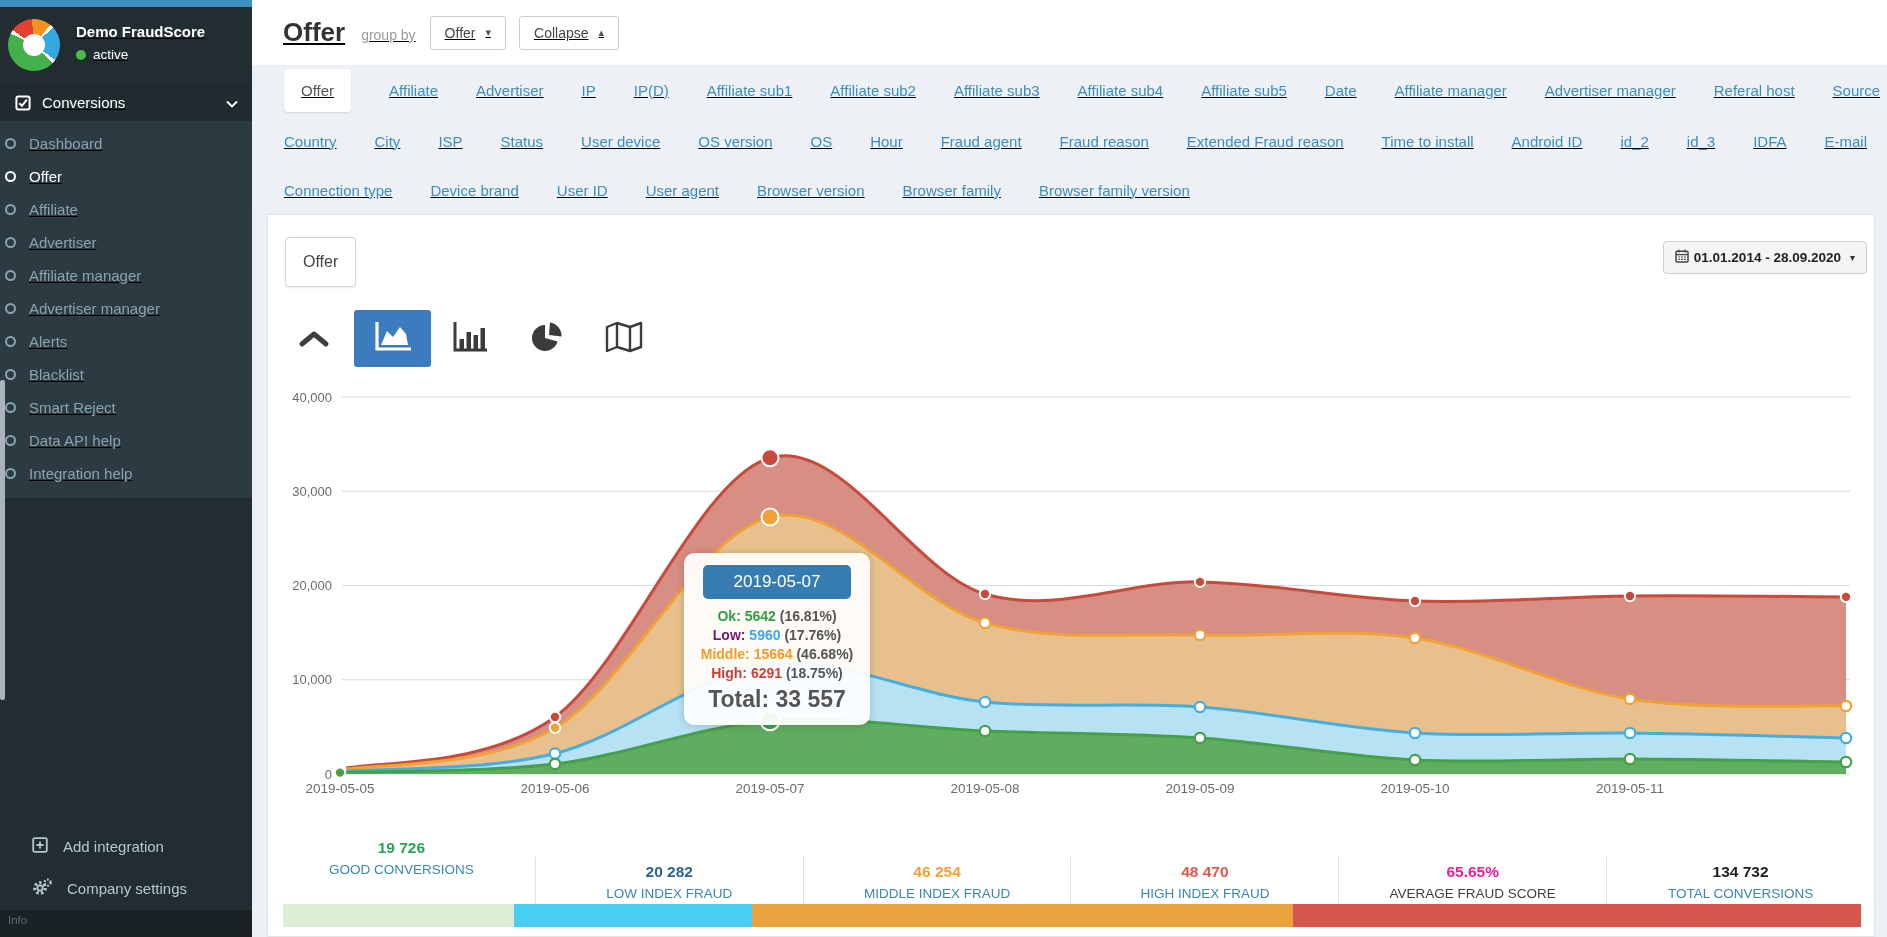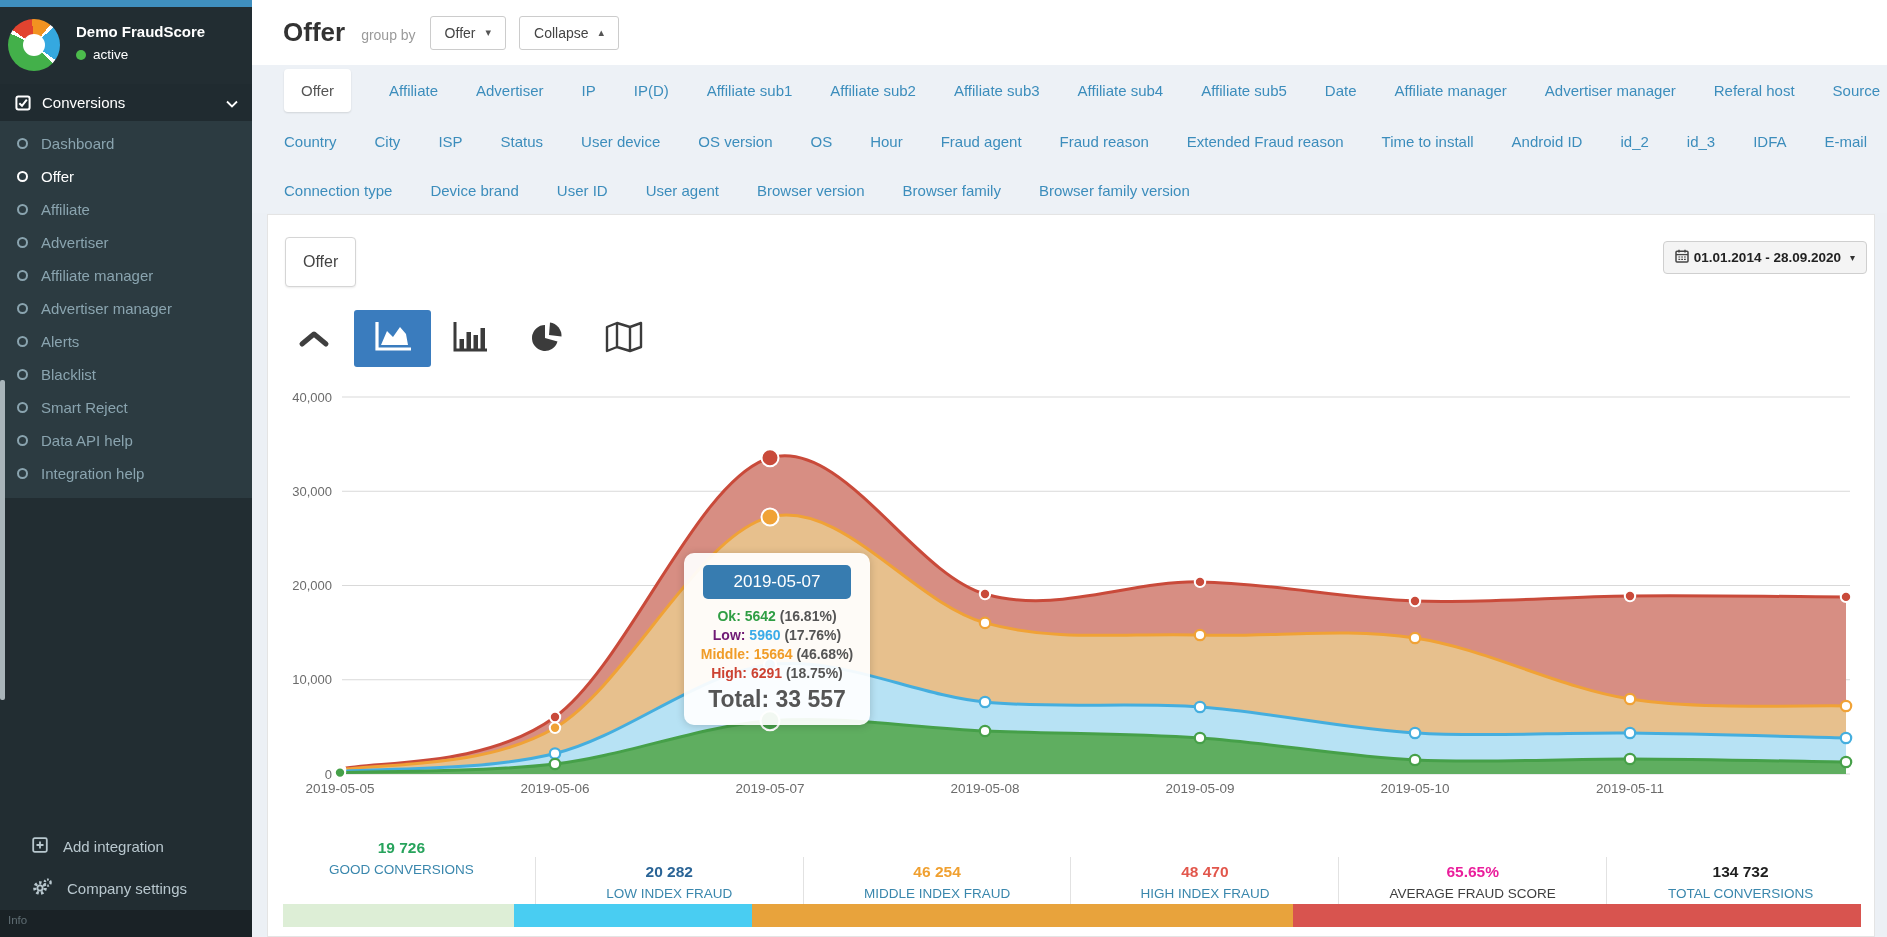--- a/index.html
+++ b/index.html
@@ -1,34 +1,34 @@
 <!DOCTYPE html>
 <html><head>
 <meta charset="utf-8">
 <style>
   * { margin:0; padding:0; box-sizing:border-box; }
   html,body { width:1887px; height:937px; overflow:hidden; }
   body { font-family:"Liberation Sans","DejaVu Sans",sans-serif; background:#ecf0f5; position:relative; }
-  .app { display:flex; width:1887px; height:937px; }
+  .app { display:flex; width:1887px; height:937px;text-decoration:underline; }
 
   
   .sidebar { flex:0 0 252px; width:252px; background:#222d32; position:relative; }
   .top-strip { height:7px; background:#3f8fbf; }
   .brand { display:flex; padding:9px 8px 13px 8px; }
   .logo { width:52px; height:52px; border-radius:50%; margin:3px 16px 0 0; position:relative; flex:0 0 52px;
     background:conic-gradient(from -55deg, #e2432f 0 14%, #f29221 14% 26%, #ffffff 26% 28.5%, #35a8e0 28.5% 50%, #ffffff 50% 52.5%, #43b04a 52.5% 97.5%, #ffffff 97.5% 100%); }
   .logo::after { content:''; position:absolute; inset:15px; background:#fff; border-radius:50%; }
   .brand-title { color:#fff; font-weight:bold; font-size:15px; margin-top:7px; }
   .brand-status { margin-top:7px; color:#fff; font-size:13.5px; display:flex; align-items:center; gap:7px; }
   .status-dot { width:10px; height:10px; border-radius:50%; background:#4cbb4c; display:inline-block; }
   .section-row { display:flex; align-items:center; padding:10px 14px 10px 15px; color:#fff; font-size:15px; background:#202b30; }
   .section-row .chev { margin-left:auto; }
   .cb-icon { margin-right:11px; display:inline-flex; }
   .menu { background:#2c3b41; padding:6px 0 8px; }
-  .menu-item { display:flex; align-items:center; height:33px; padding-left:17px; color:#8aa4af; font-size:15px; cursor:pointer; }
+  .menu-item { display:flex; align-items:center; height:33px; padding-left:5px; color:#8aa4af; font-size:15px; cursor:pointer; }
   .menu-item .ring { width:11px; height:11px; border:2px solid #8aa4af; border-radius:50%; margin-right:13px; flex:0 0 11px; }
   .menu-item.active { color:#fff; }
   .menu-item.active .ring { border-color:#fff; }
   .scroll-thumb { position:absolute; left:0; top:380px; width:5px; height:320px; background:#a9b5ba; border-radius:2px; }
   .sidebar-footer { position:absolute; left:0; right:0; bottom:27px; }
   .f-item { display:flex; align-items:center; gap:15px; padding:11px 32px; color:#b8c7ce; font-size:15px; cursor:pointer; }
   .info-strip { position:absolute; left:0; right:0; bottom:0; height:27px; background:#1a2226; color:#5f6d73; font-size:11.5px; padding:4px 0 0 8px; }
 
   
   .main { flex:1; display:flex; flex-direction:column; }

